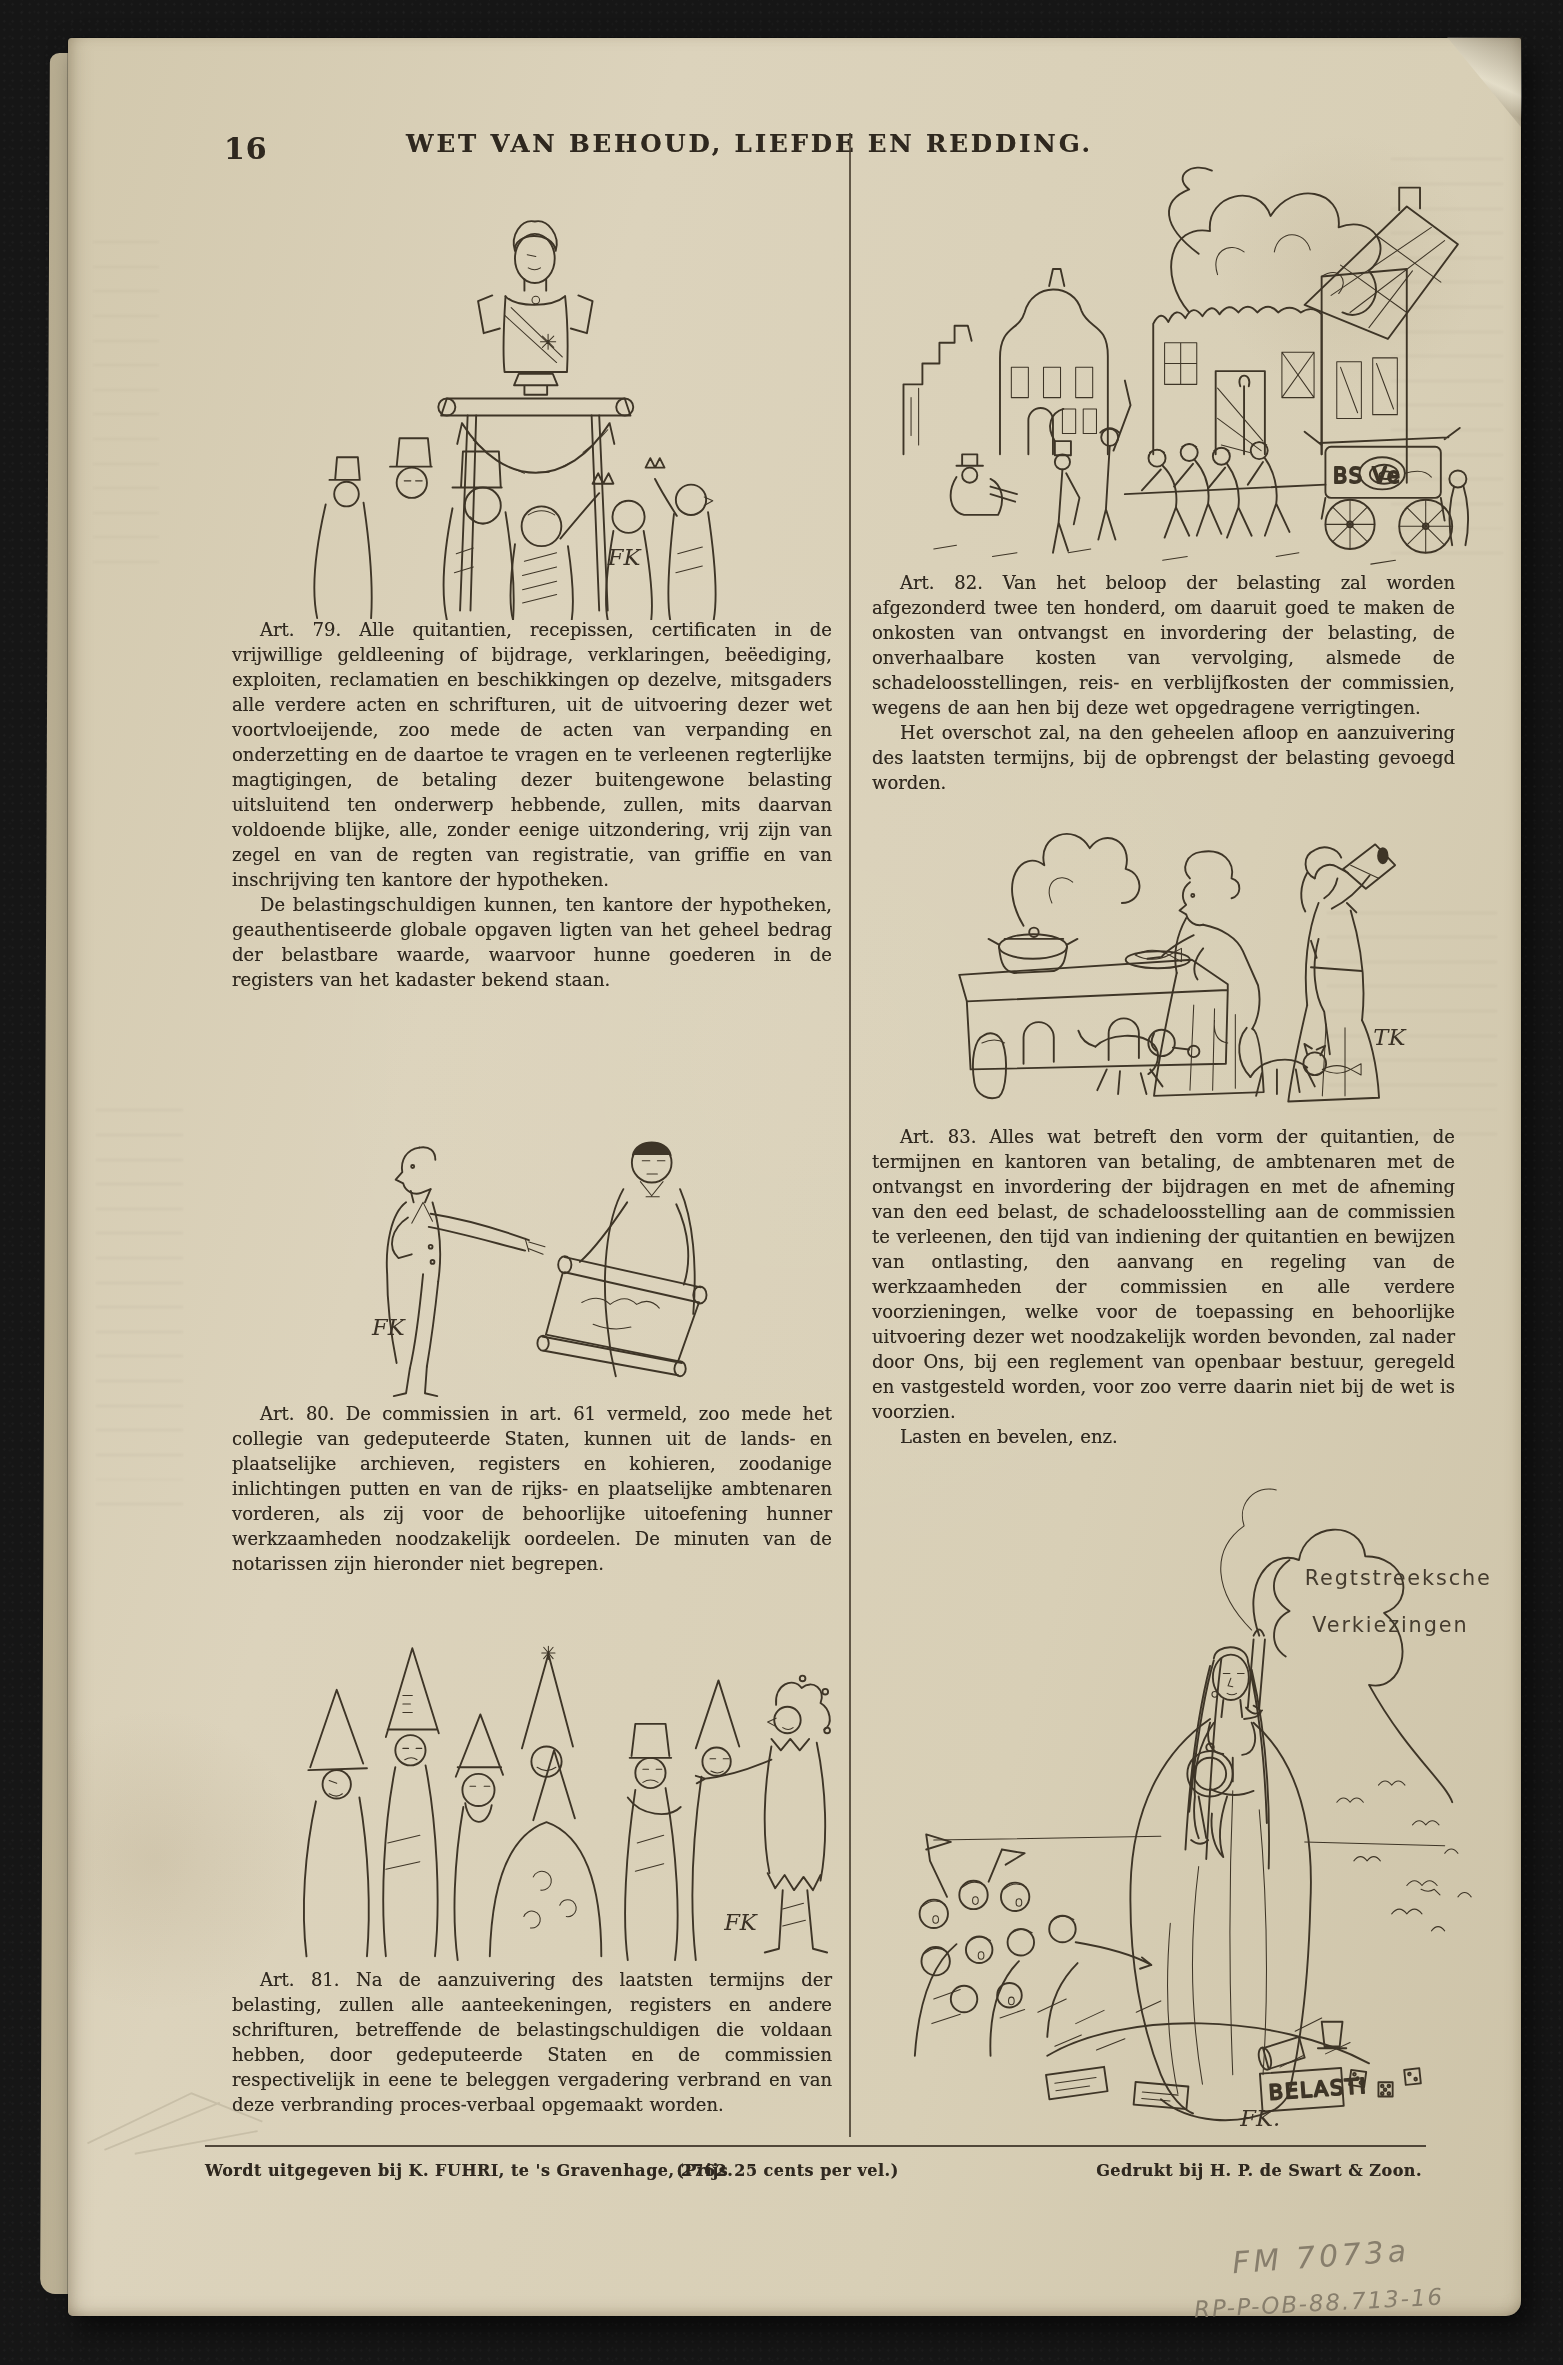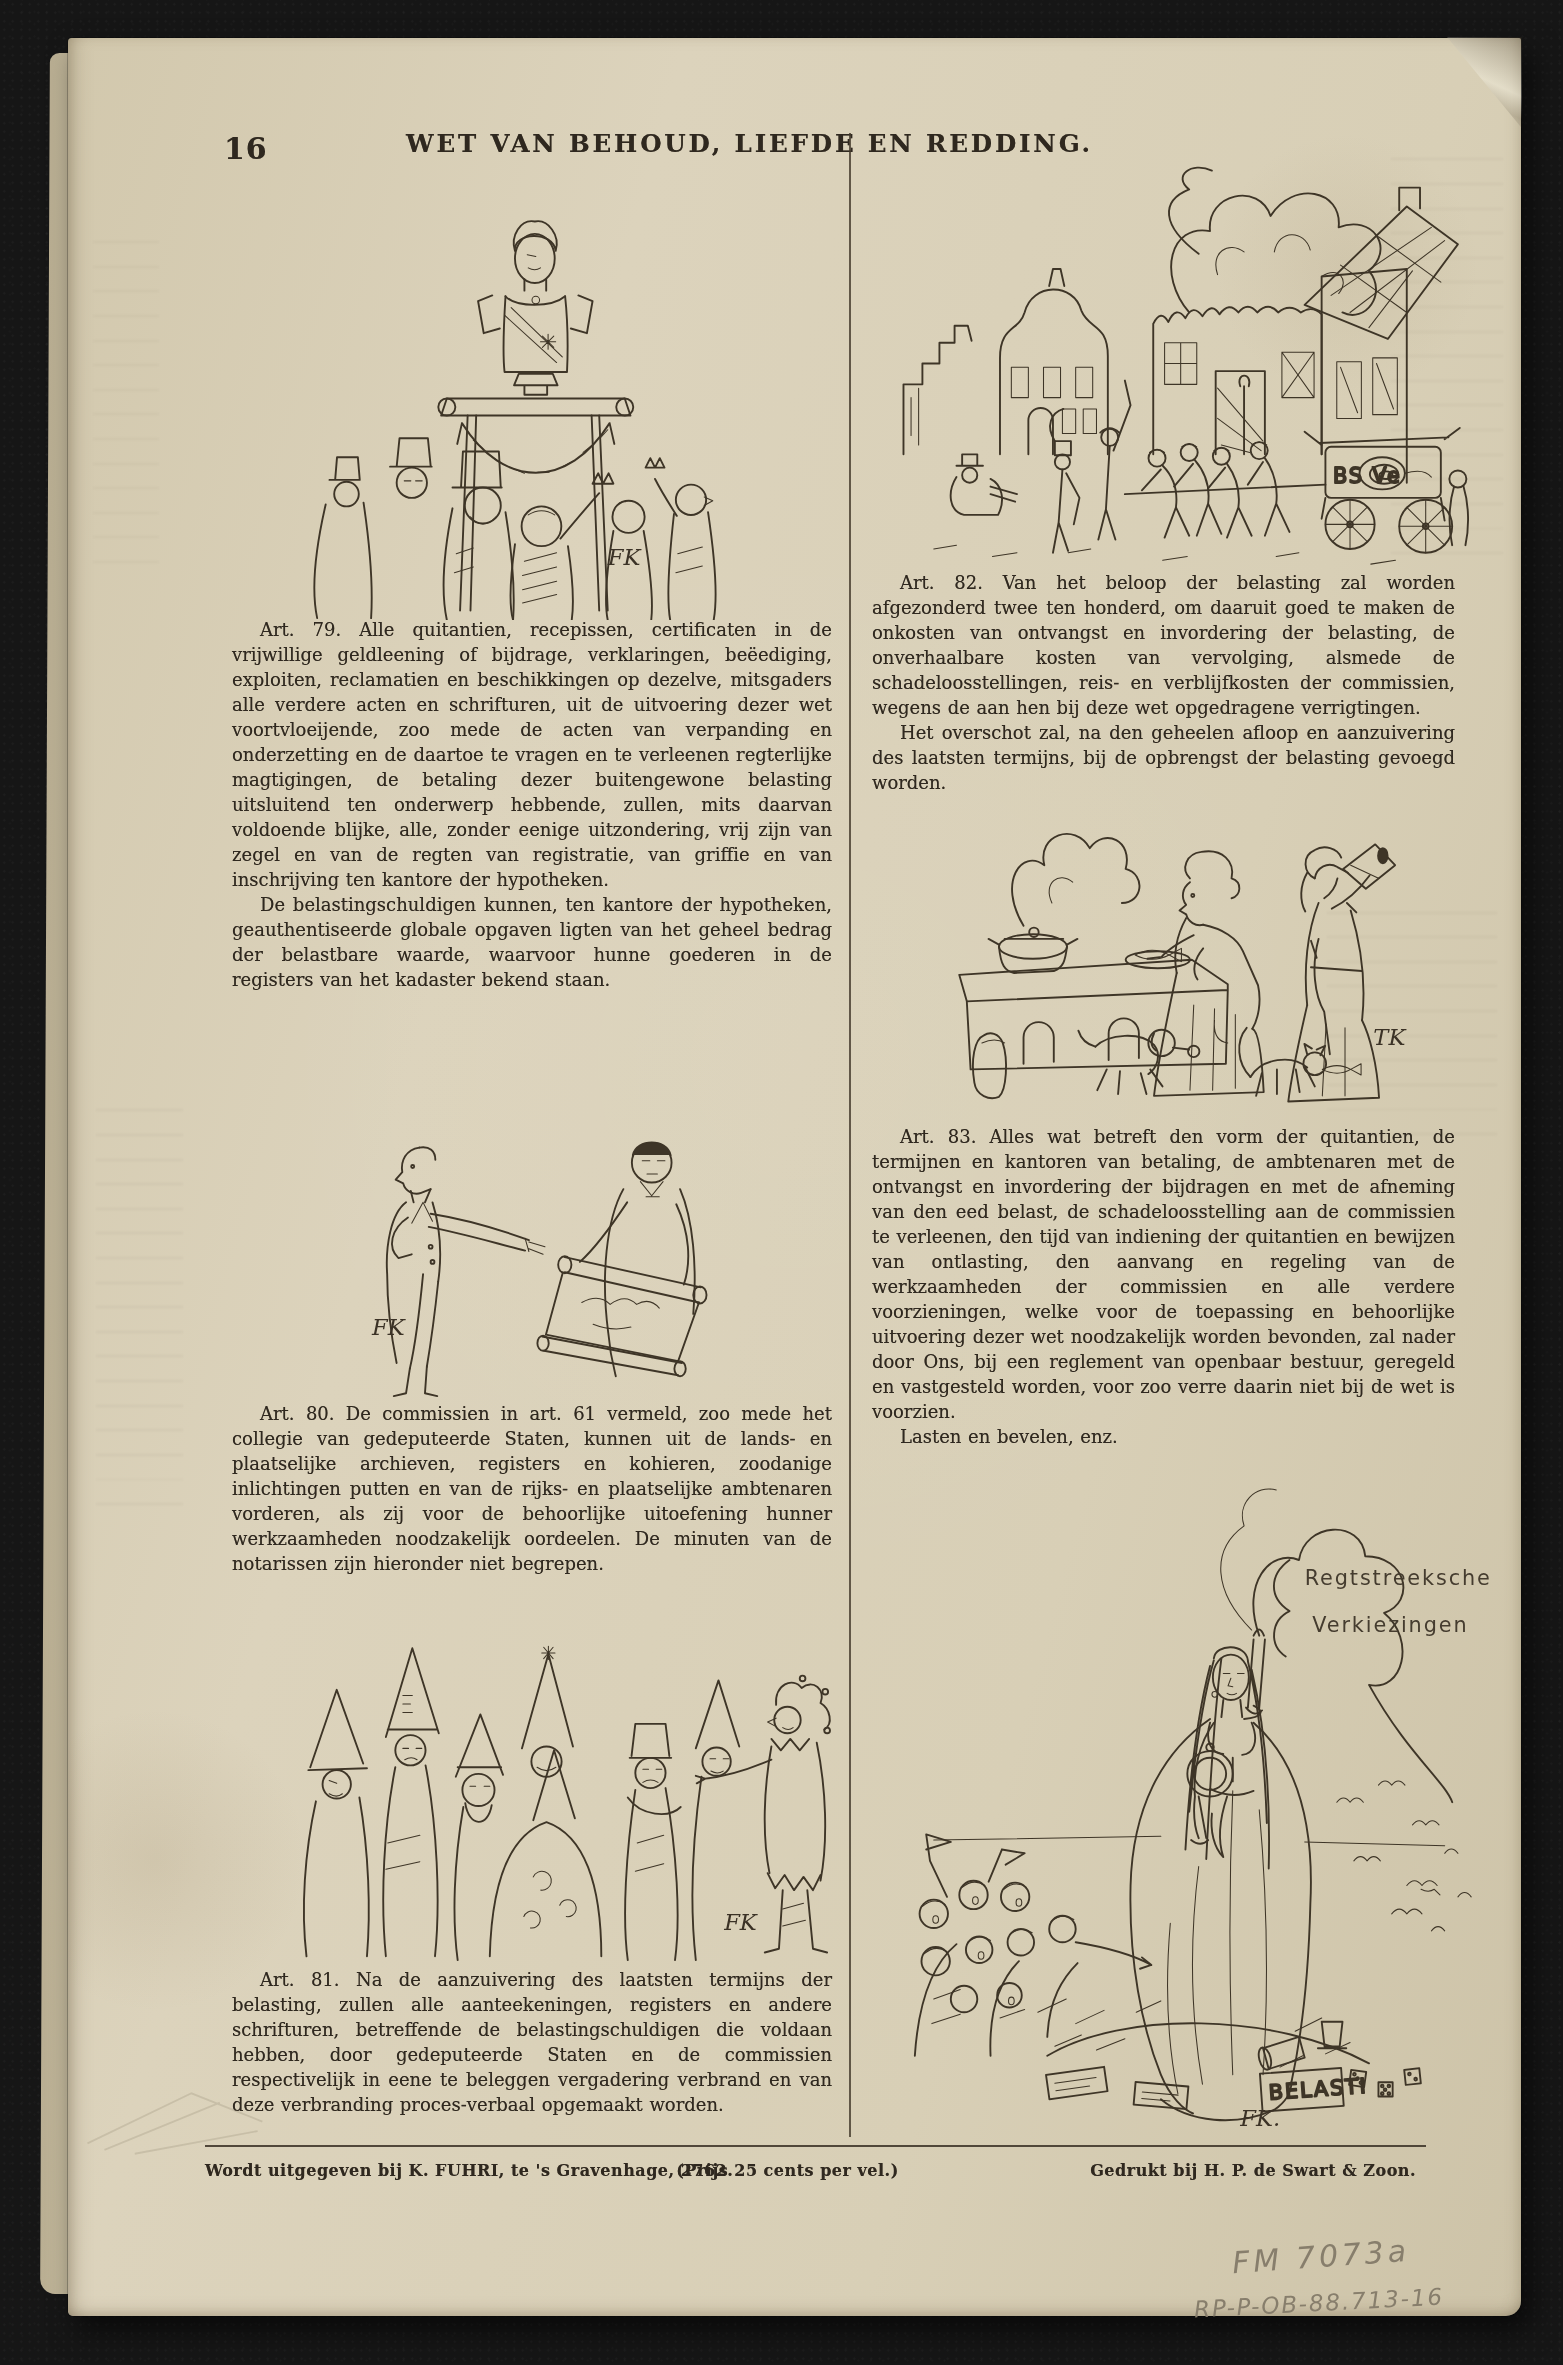--- a/index.html
+++ b/index.html
@@ -474,18 +474,18 @@
     </svg>
   </div>
 
   <svg id="pencil-sketch" width="208" height="104" viewBox="0 0 220 110">
     <path d="M10,85 L120,32 L195,62 M28,92 L150,42 M60,96 L190,72" stroke="#978d76" fill="none" stroke-width="2"></path>
   </svg>
 
   <div id="footer-rule"></div>
   <div class="footer-text ink" style="left:137px">Wordt uitgegeven bij K. FUHRI, te 's Gravenhage, 2762.</div>
   <div class="footer-text ink" style="left:530px;width:379px;text-align:center">(Prijs 25 cents per vel.)</div>
-  <div class="footer-text ink" style="right:105px">Gedrukt bij H. P. de Swart &amp; Zoon.</div>
+  <div class="footer-text ink" style="right:99px">Gedrukt bij H. P. de Swart &amp; Zoon.</div>
 
   <div class="pencil" style="left:1164px;top:2201px;font-size:30px;letter-spacing:3.8px;transform:rotate(-4deg)">FM 7073a</div>
   <div class="pencil" style="left:1126px;top:2252px;font-size:23px;letter-spacing:1.9px;transform:rotate(-3deg)">RP-P-OB-88.713-16</div>
 </div>
 
 
 </body></html>

